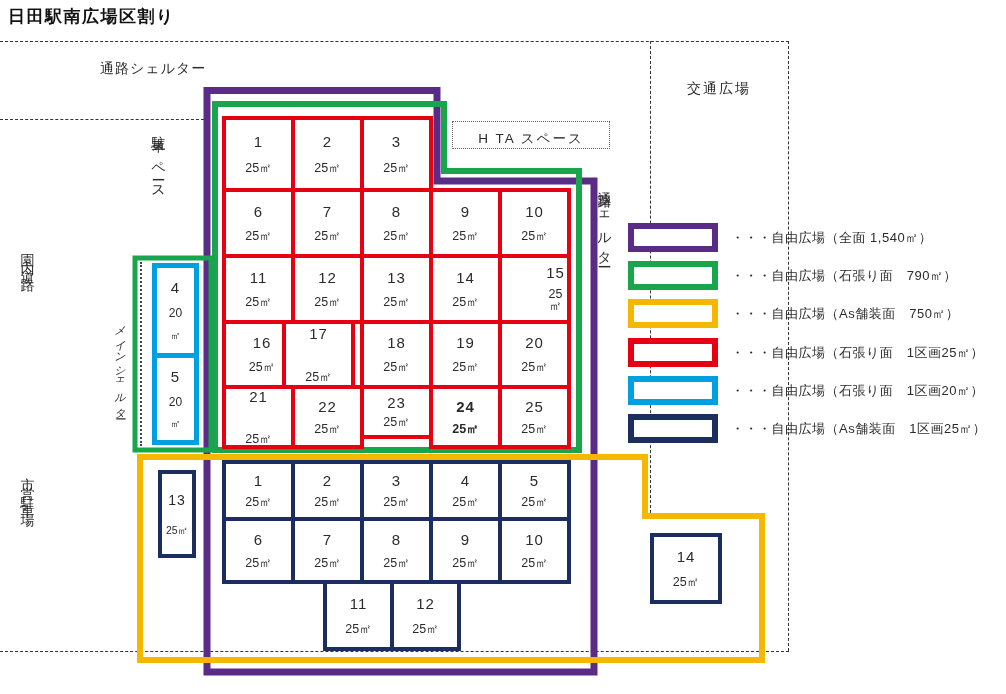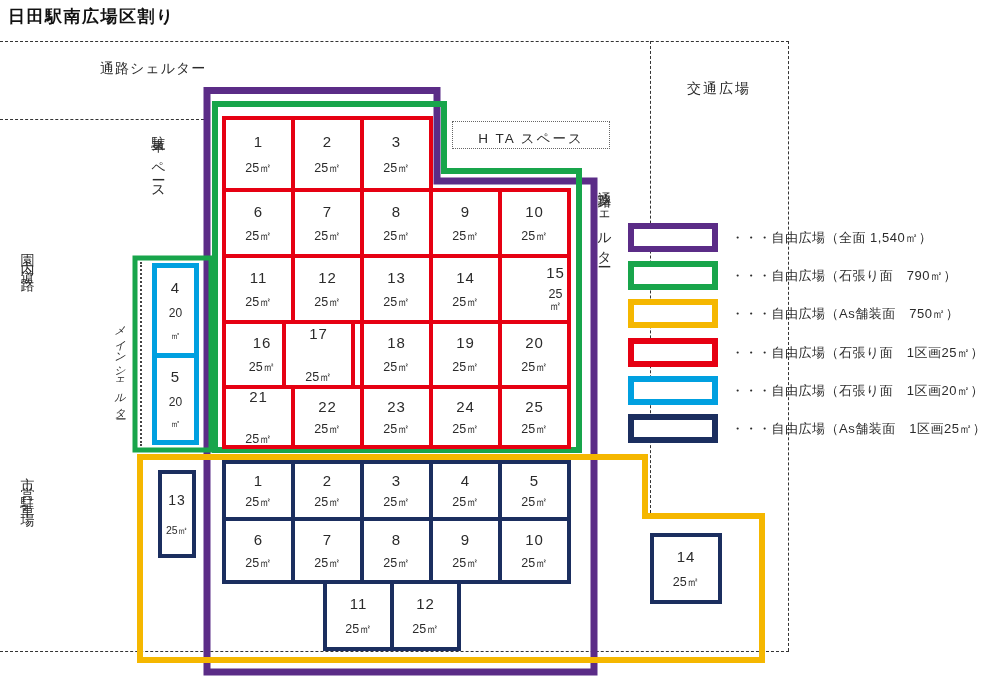--- a/index.html
+++ b/index.html
@@ -147,25 +147,25 @@
         <span class="area">25㎡</span>
       </div>
       <div class="cell red-cell" style="left: 222px; top: 385px; width: 73px; height: 64px; justify-content: space-between;">
         <span class="num">21</span>
         <span class="area">25㎡</span>
       </div>
       <div class="cell red-cell" style="left: 291px; top: 385px; width: 73px; height: 64px;">
         <span class="num">22</span>
         <span class="area">25㎡</span>
       </div>
-      <div class="cell red-cell" style="left: 360px; top: 385px; width: 73px; height: 64px;">
+      <div class="cell red-cell" style="left: 360px; top: 385px; width: 73px; height: 54px;">
         <span class="num">23</span>
         <span class="area">25㎡</span>
       </div>
-      <div class="cell red-cell" style="left: 429px; top: 385px; width: 73px; height: 64px;">
+      <div class="cell red-cell" style="left: 429px; top: 385px; width: 73px; height: 64px; font-weight: bold;">
         <span class="num">24</span>
         <span class="area">25㎡</span>
       </div>
       <div class="cell red-cell" style="left: 498px; top: 385px; width: 73px; height: 64px;">
         <span class="num">25</span>
         <span class="area">25㎡</span>
       </div>
     </div>
   <div id="blue-col">
       <div class="cell blue-cell" style="left: 152px; top: 263px; width: 47px; height: 95px;">

